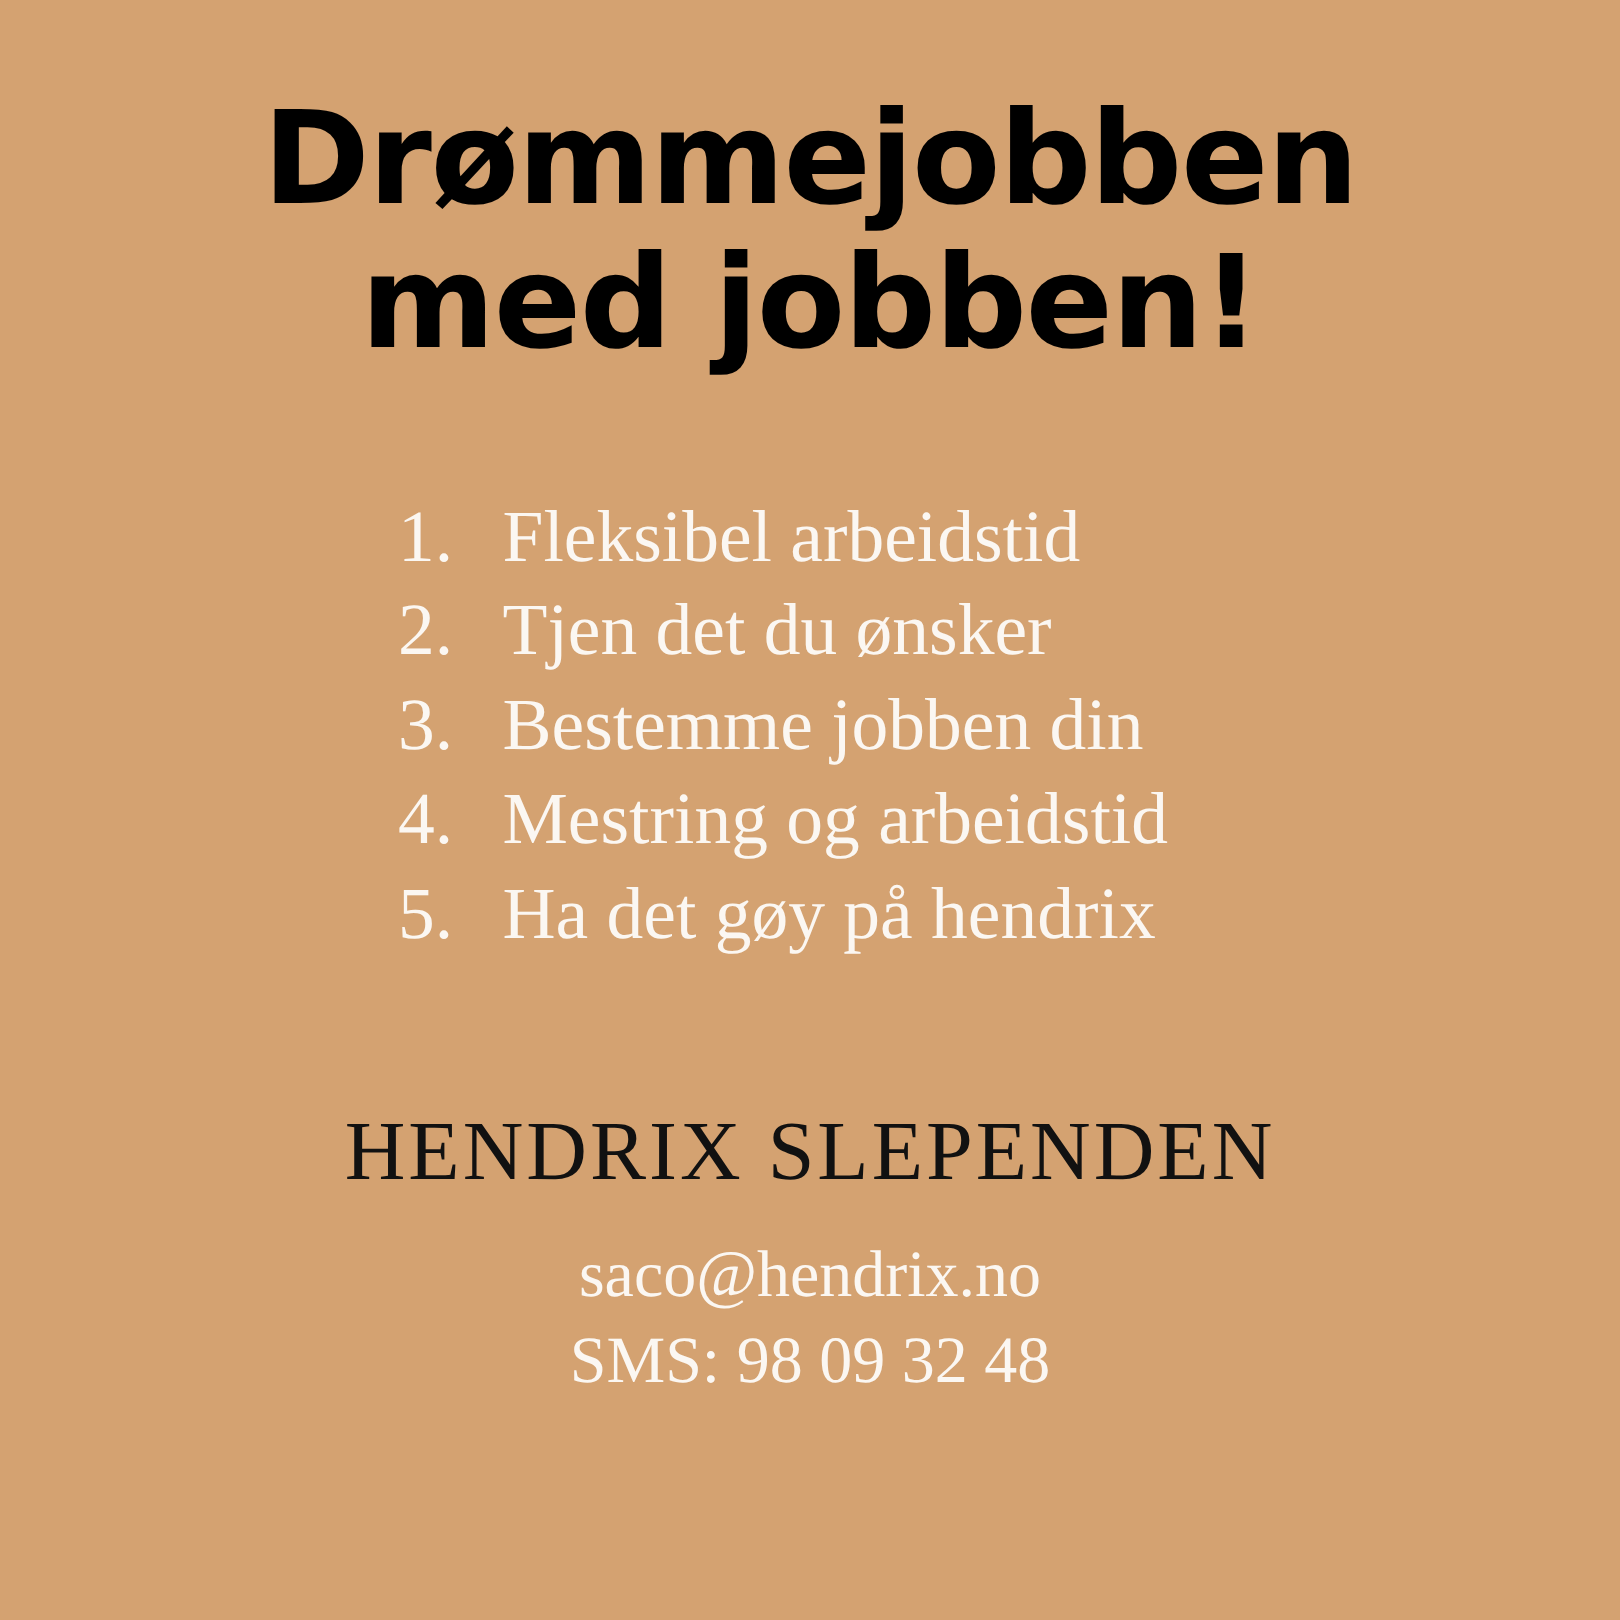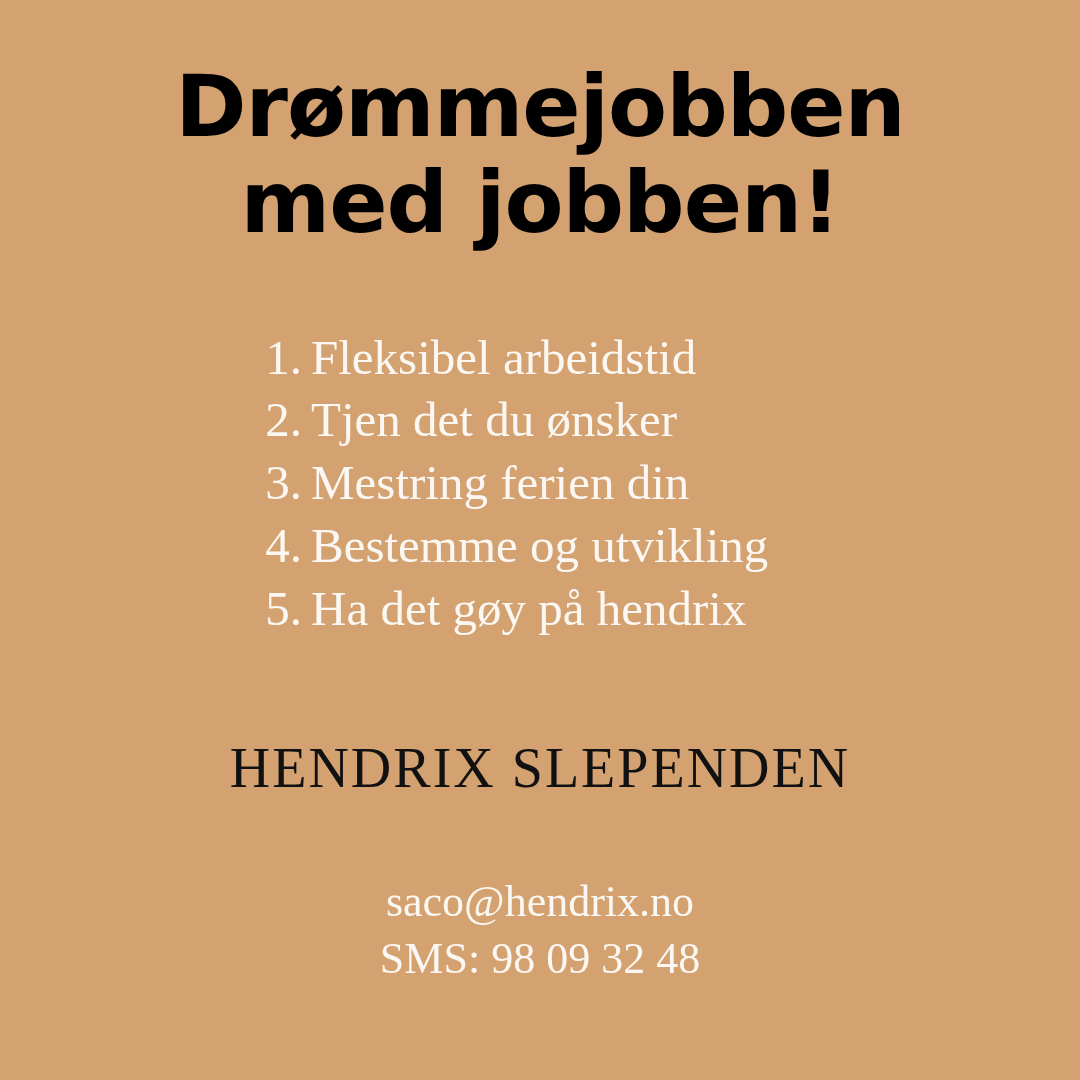--- a/index.html
+++ b/index.html
@@ -57,33 +57,34 @@
   .benefit-num {
     width: 56px;
     flex: 0 0 56px;
     text-align: right;
     padding-right: 9px;
     box-sizing: border-box;
   }
   .benefit-text {
     flex: 1 1 auto;
     text-align: left;
+    margin-left: 24px;
   }
   .brand {
     margin-top: 96px;
     color: #111111;
     font-family: "Liberation Serif", serif;
     font-weight: 400;
     font-size: 56px;
     letter-spacing: 2px;
     text-align: center;
     white-space: nowrap;
   }
   .contact {
-    margin-top: 74px;
+    margin-top: 22px;
     text-align: center;
     color: #fbf7f2;
     font-family: "Liberation Serif", serif;
     font-size: 44px;
     line-height: 1.28;
   }
   .contact-line {
     display: block;
   }
 </style>
@@ -101,25 +102,25 @@
     <div class="benefit-row">
       <span class="benefit-num">1.</span>
       <span class="benefit-text">Fleksibel arbeidstid</span>
     </div>
     <div class="benefit-row">
       <span class="benefit-num">2.</span>
       <span class="benefit-text">Tjen det du ønsker</span>
     </div>
     <div class="benefit-row">
       <span class="benefit-num">3.</span>
-      <span class="benefit-text">Mestring ferien din</span>
+      <span class="benefit-text">Bestemme jobben din</span>
     </div>
     <div class="benefit-row">
       <span class="benefit-num">4.</span>
-      <span class="benefit-text">Bestemme og utvikling</span>
+      <span class="benefit-text">Mestring og arbeidstid</span>
     </div>
     <div class="benefit-row">
       <span class="benefit-num">5.</span>
       <span class="benefit-text">Ha det gøy på hendrix</span>
     </div>
   </div>
 
   <div class="brand">HENDRIX SLEPENDEN</div>
 
   <div class="contact">

